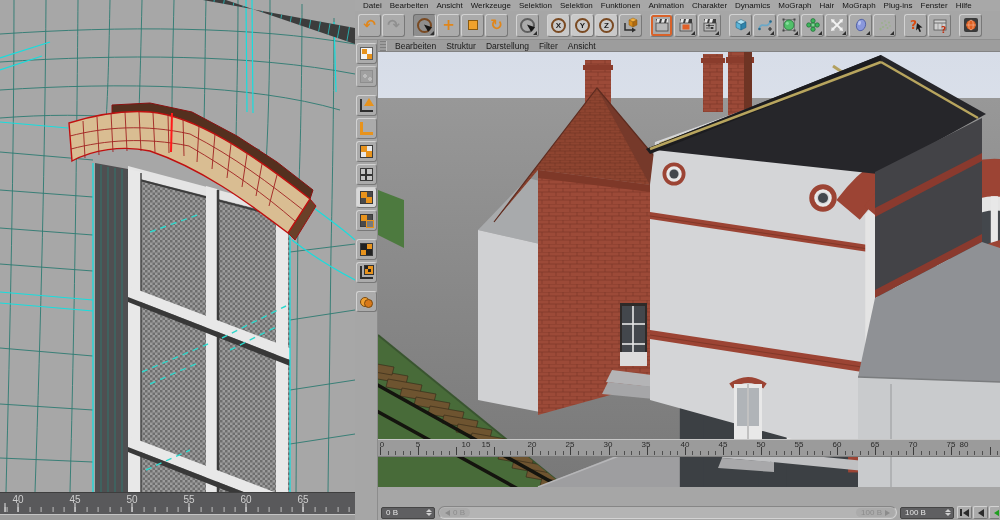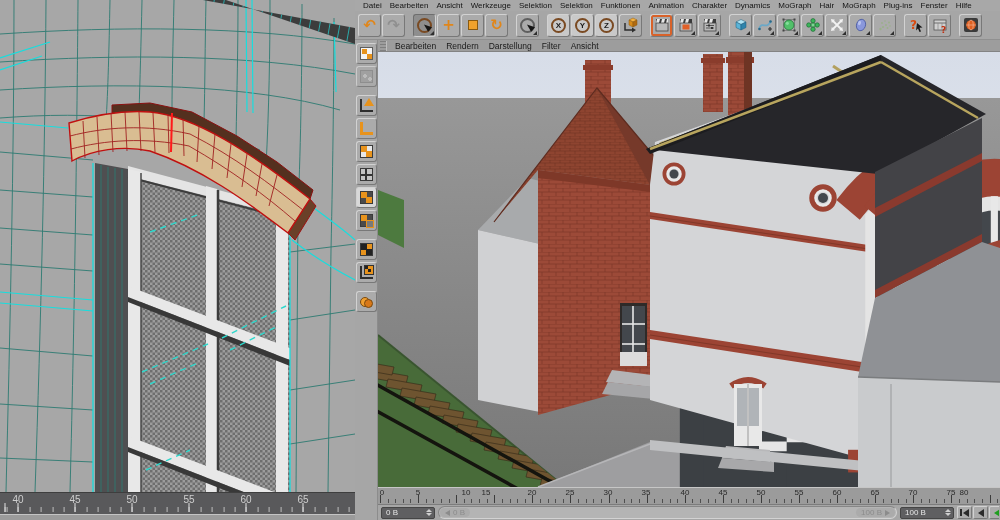--- a/index.html
+++ b/index.html
@@ -100,21 +100,21 @@
 
   
   .t-ruler { position:relative; height:18px; background:#9b9b9b; border-top:1px solid #c6c6c6; border-bottom:1px solid #7c7c7c; overflow:hidden; }
   .t-ruler .num { position:absolute; top:0px; transform:translateX(-50%); font-size:8px; color:#2a2a2a; }
   .t-ruler .minor { position:absolute; left:0; right:0; bottom:1px; height:4px;
     background:repeating-linear-gradient(90deg,#4f4f4f 0 1px,transparent 1px 7.62px); background-position-x:2px; }
   .t-ruler .major { position:absolute; left:0; right:0; bottom:1px; height:8px;
     background:repeating-linear-gradient(90deg,#3c3c3c 0 1px,transparent 1px 38.1px); background-position-x:2px; }
 
   
-  .transport { height:15px; display:flex; align-items:center; padding:1px 1px 1px 3px; gap:3px; background:#a6a6a6; }
+  .transport { height:15px; display:flex; align-items:center; padding:1px 1px 1px 3px; gap:3px; background:#a6a6a6;margin-top:48px; }
   .field { width:54px; height:12px; background:#5f5f61; border:1px solid #454545; border-radius:2px;
     color:#e6e6e6; font-size:8px; display:flex; align-items:center; padding:0 2px 0 4px; }
   .field .val { flex:1; }
   .spin { width:7px; height:10px; display:flex; flex-direction:column; align-items:center; justify-content:center; gap:1px; }
   .spin i { width:0; height:0; border-left:3px solid transparent; border-right:3px solid transparent; }
   .spin .up { border-bottom:3px solid #cfcfcf; }
   .spin .dn { border-top:3px solid #cfcfcf; }
   .slider { position:relative; flex:1; height:13px; border-radius:7px; background:#b4b4b4;
     border:1px solid; border-color:#868686 #d2d2d2 #d2d2d2 #868686; }
   .grip { position:absolute; top:1px; bottom:1px; display:flex; align-items:center; gap:3px;
@@ -531,21 +531,21 @@
         <div class="pgap"></div>
         <div class="pbtn">
             <span class="pg pg-selfilter"></span>
           </div>
       </div>
 
       <div class="vp-col">
         <nav class="vp-menubar">
           <span class="vp-grip"></span>
           <span class="mi">Bearbeiten</span>
-          <span class="mi">Rendern</span>
+          <span class="mi">Struktur</span>
           <span class="mi">Darstellung</span>
           <span class="mi">Filter</span>
           <span class="mi">Ansicht</span>
         </nav>
 
         <div class="scene-wrap">
         <svg width="622" height="435" viewBox="0 0 622 435">
           <defs>
             <linearGradient id="sky" x1="0" y1="0" x2="0" y2="1">
               <stop offset="0" stop-color="#d7dde8"></stop>

